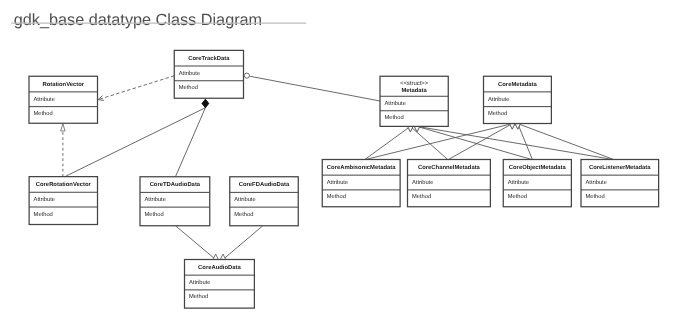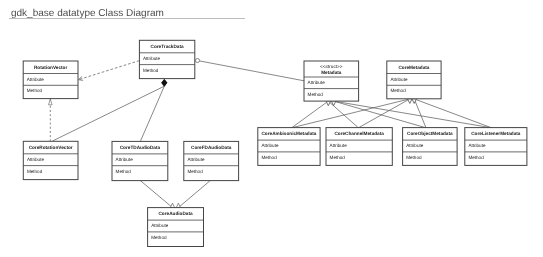--- a/index.html
+++ b/index.html
@@ -1,20 +1,20 @@
 <!DOCTYPE html>
 <html><head>
 <meta charset="utf-8">
 <style>
   html,body{margin:0;padding:0;background:#fff;}
   body{width:543px;height:257px;overflow:hidden;font-family:"Liberation Sans",sans-serif;-webkit-font-smoothing:antialiased;text-rendering:geometricPrecision;}
   svg text{-webkit-font-smoothing:antialiased;}
   #canvas{position:relative;width:543px;height:257px;background:#fff;}
   svg{will-change:transform;}
-  .title{position:absolute;left:11px;top:8.6px;font-size:10px;line-height:1;color:#4d4d4d;white-space:nowrap;will-change:transform;}
+  .title{position:absolute;left:11px;top:8.6px;font-size:13px;line-height:1;color:#4d4d4d;white-space:nowrap;will-change:transform;}
   .rule{position:absolute;left:9px;top:18px;width:236px;height:1px;background:#bdbdbd;}
   svg{position:absolute;left:0;top:0;}
 </style>
 </head>
 <body>
 
 <div id="canvas">
   <div class="title">gdk_base datatype Class Diagram</div>
   <div class="rule"></div>
   <svg id="diagram" width="543" height="257">

